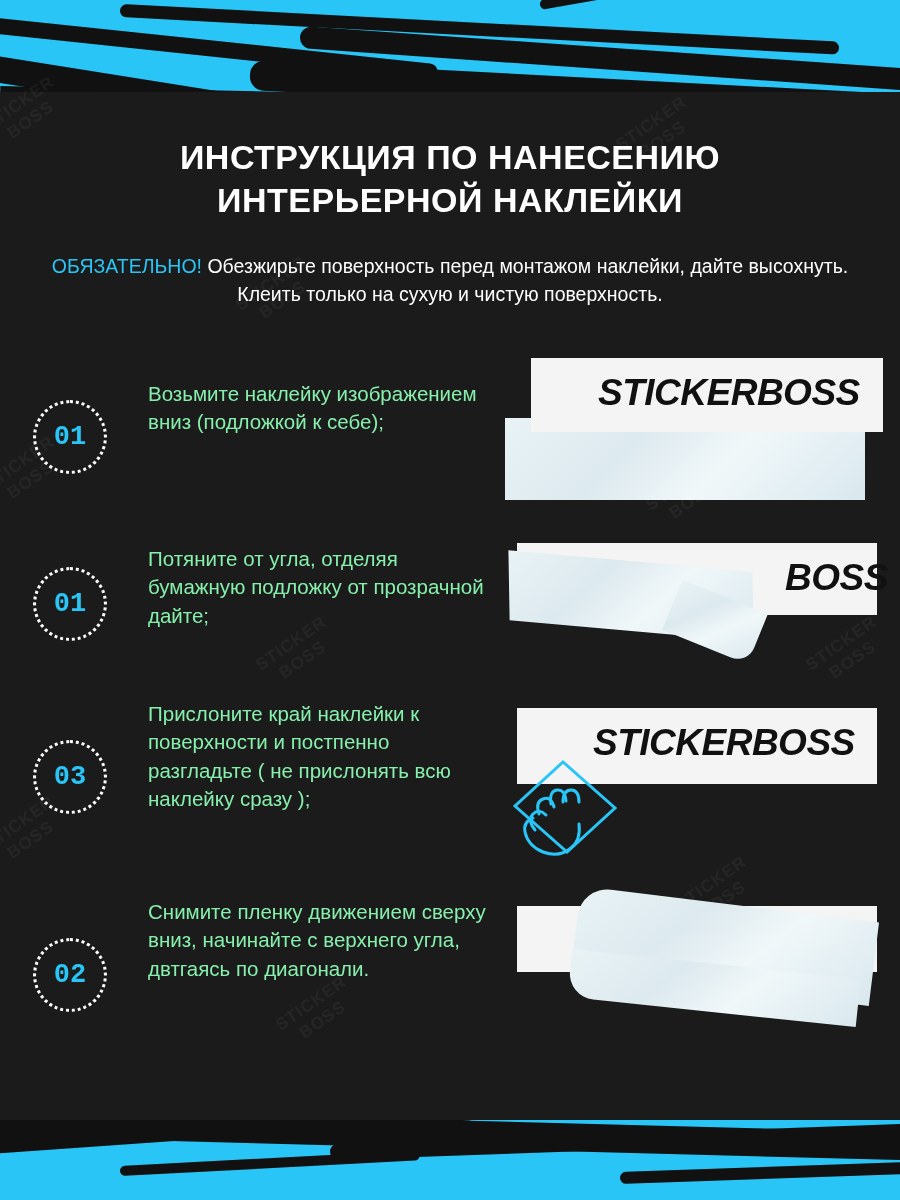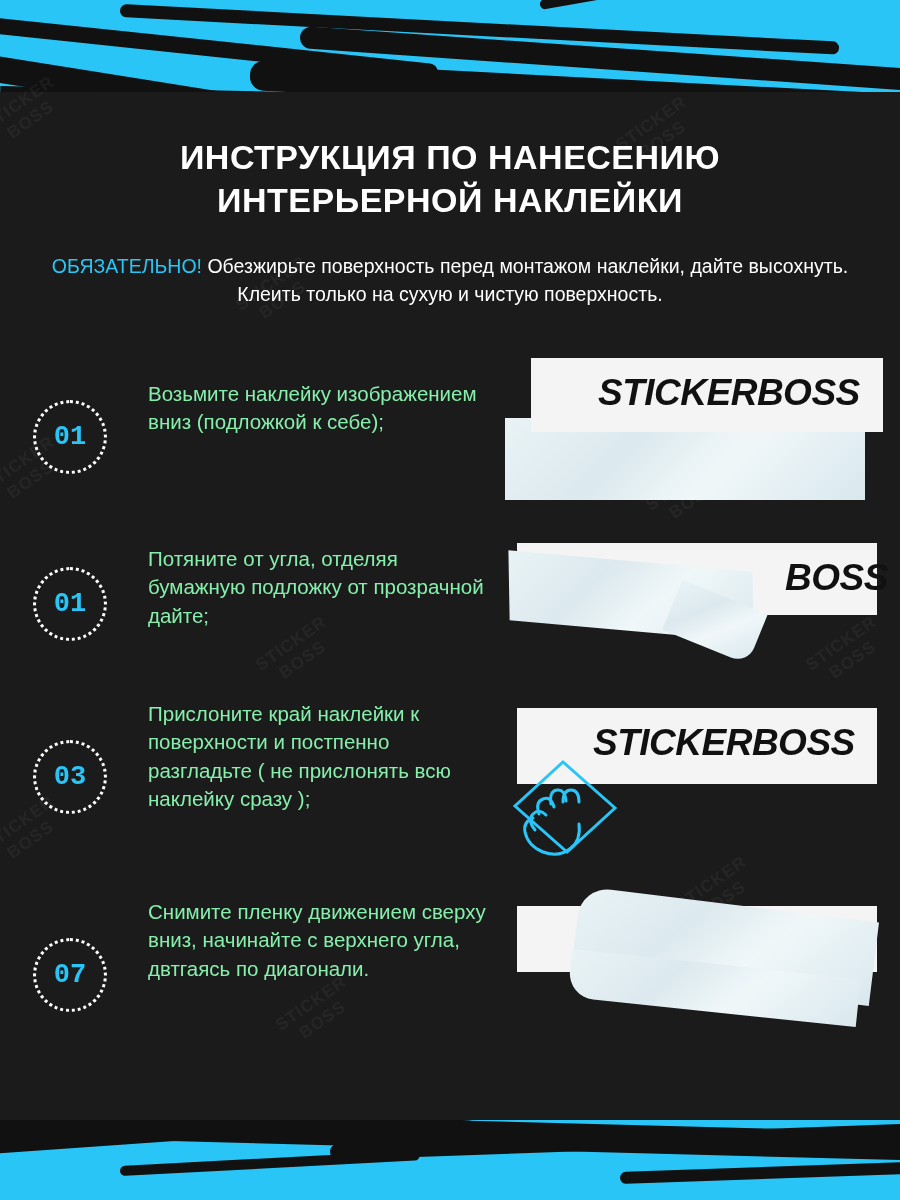--- a/index.html
+++ b/index.html
@@ -247,21 +247,21 @@
             <path d="M34 58 q-4 -12 4 -15 q8 -3 11 8" fill="none" stroke="#29c5f6" stroke-width="3" stroke-linecap="round"></path>
             <path d="M46 48 q-2 -13 6 -14 q8 -1 9 11" fill="none" stroke="#29c5f6" stroke-width="3" stroke-linecap="round"></path>
             <path d="M58 46 q0 -12 8 -12 q8 0 8 12" fill="none" stroke="#29c5f6" stroke-width="3" stroke-linecap="round"></path>
             <path d="M28 62 q-10 4 -8 14 q3 14 18 20 q16 6 28 -4 q10 -8 8 -24" fill="none" stroke="#29c5f6" stroke-width="3" stroke-linecap="round"></path>
           </svg>
         </span>
       </div>
     </div>
 
     <div class="step" style="top:898px;">
-      <div class="badge" style="top:40px;">07</div>
+      <div class="badge" style="top:40px;">02</div>
       <div class="step-text" style="top:0px;">Снимите пленку движением сверху вниз, начинайте с верхнего угла, двтгаясь по диагонали.</div>
 
       <div class="illus" style="left:503px; top:0px; width:380px; height:150px;">
         <div class="sticker-white" style="left:14px; top:8px; width:360px; height:66px;"></div>
         <div class="sticker-word" style="left:42px; top:20px; font-size:37px;">ST</div>
         <div class="backing" style="left:72px; top:6px; width:300px; height:84px; transform: rotate(7deg); border-top-left-radius:30px;"></div>
         <div class="backing" style="left:66px; top:66px; width:290px; height:48px; transform: rotate(6deg); border-bottom-left-radius:26px;"></div>
       </div>
     </div>
 

